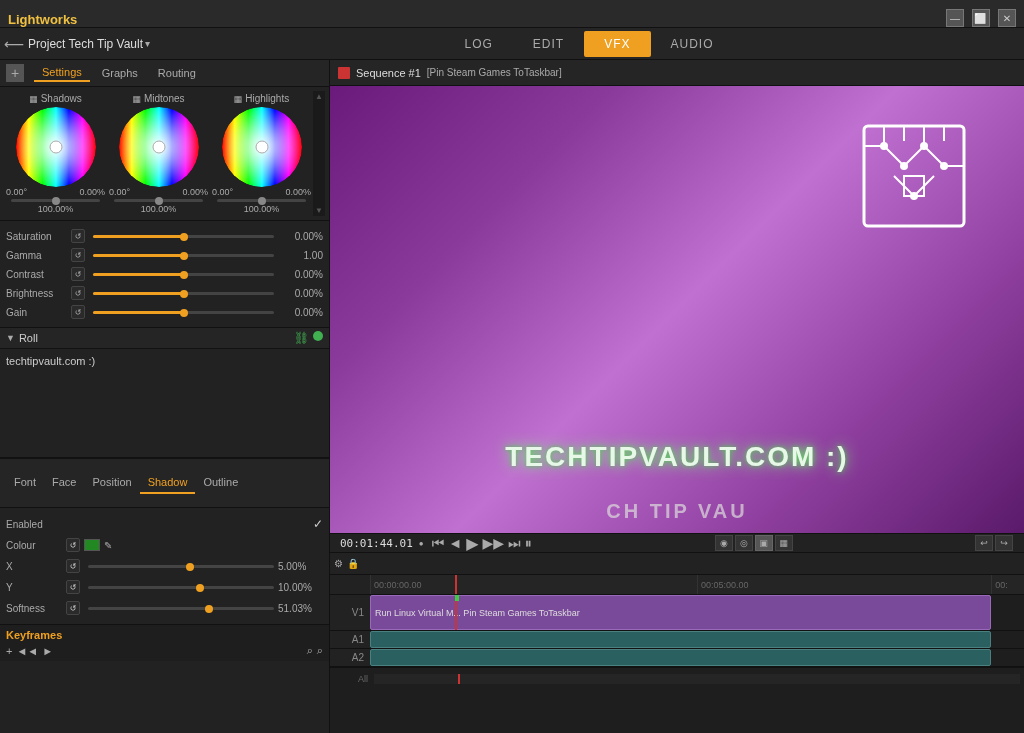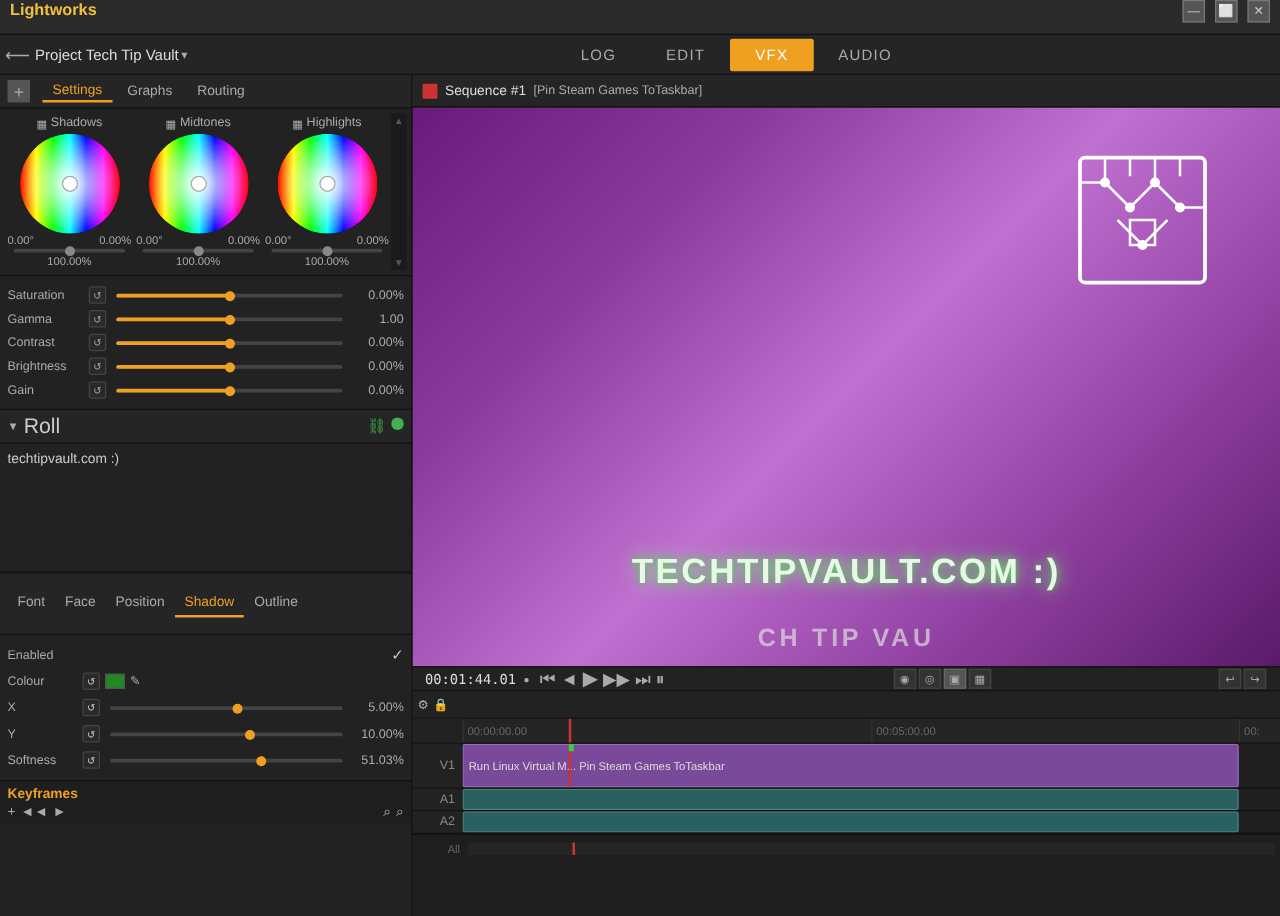--- a/index.html
+++ b/index.html
@@ -12,21 +12,21 @@
       height: 733px;
       overflow: hidden;
       user-select: none;
     }
 
     
     #titlebar {
       background: #2a2a2a;
       height: 28px;
       display: flex;
-      align-items: flex-start;
+      align-items: flex-end;
       padding: 0 8px;
       border-bottom: 1px solid #111;
     }
     #titlebar-logo {
       color: #f0c040;
       font-weight: bold;
       font-size: 13px;
       margin-right: 8px;
     }
     #titlebar-title {
@@ -300,21 +300,21 @@
       background: #252525;
       border-bottom: 1px solid #111;
     }
     #roll-triangle {
       margin-right: 4px;
       color: #aaa;
       font-size: 9px;
     }
     #roll-title {
       flex: 1;
-      font-size: 17px;
+      font-size: 11px;
       color: #ccc;
     }
     #roll-icons {
       display: flex;
       gap: 4px;
     }
     #roll-icon-link {
       color: #40b050;
       font-size: 12px;
     }
@@ -403,21 +403,20 @@
       width: 8px;
       height: 8px;
       background: #f0a020;
       border-radius: 50%;
       position: absolute;
       top: -2px;
       transform: translateX(-50%);
     }
     .prop-value {
       width: 45px;
-      text-align: right;
       font-size: 10px;
       color: #aaa;
     }
 
     
     #keyframes-section {
       padding: 4px 6px;
       border-top: 1px solid #111;
       background: #1e1e1e;
     }

